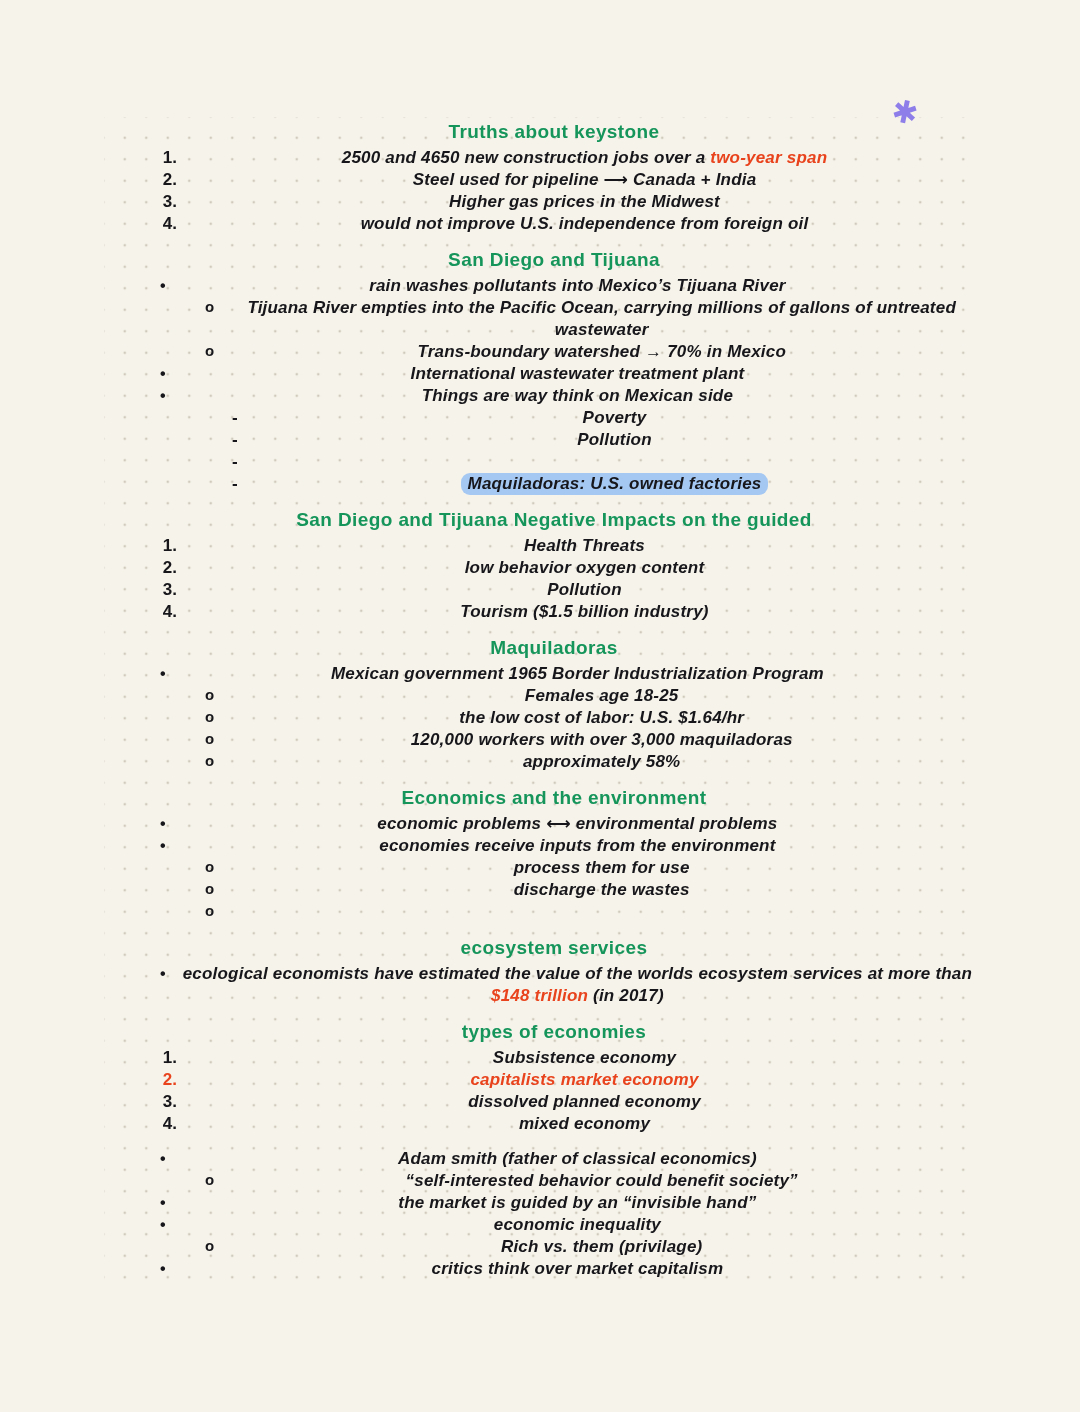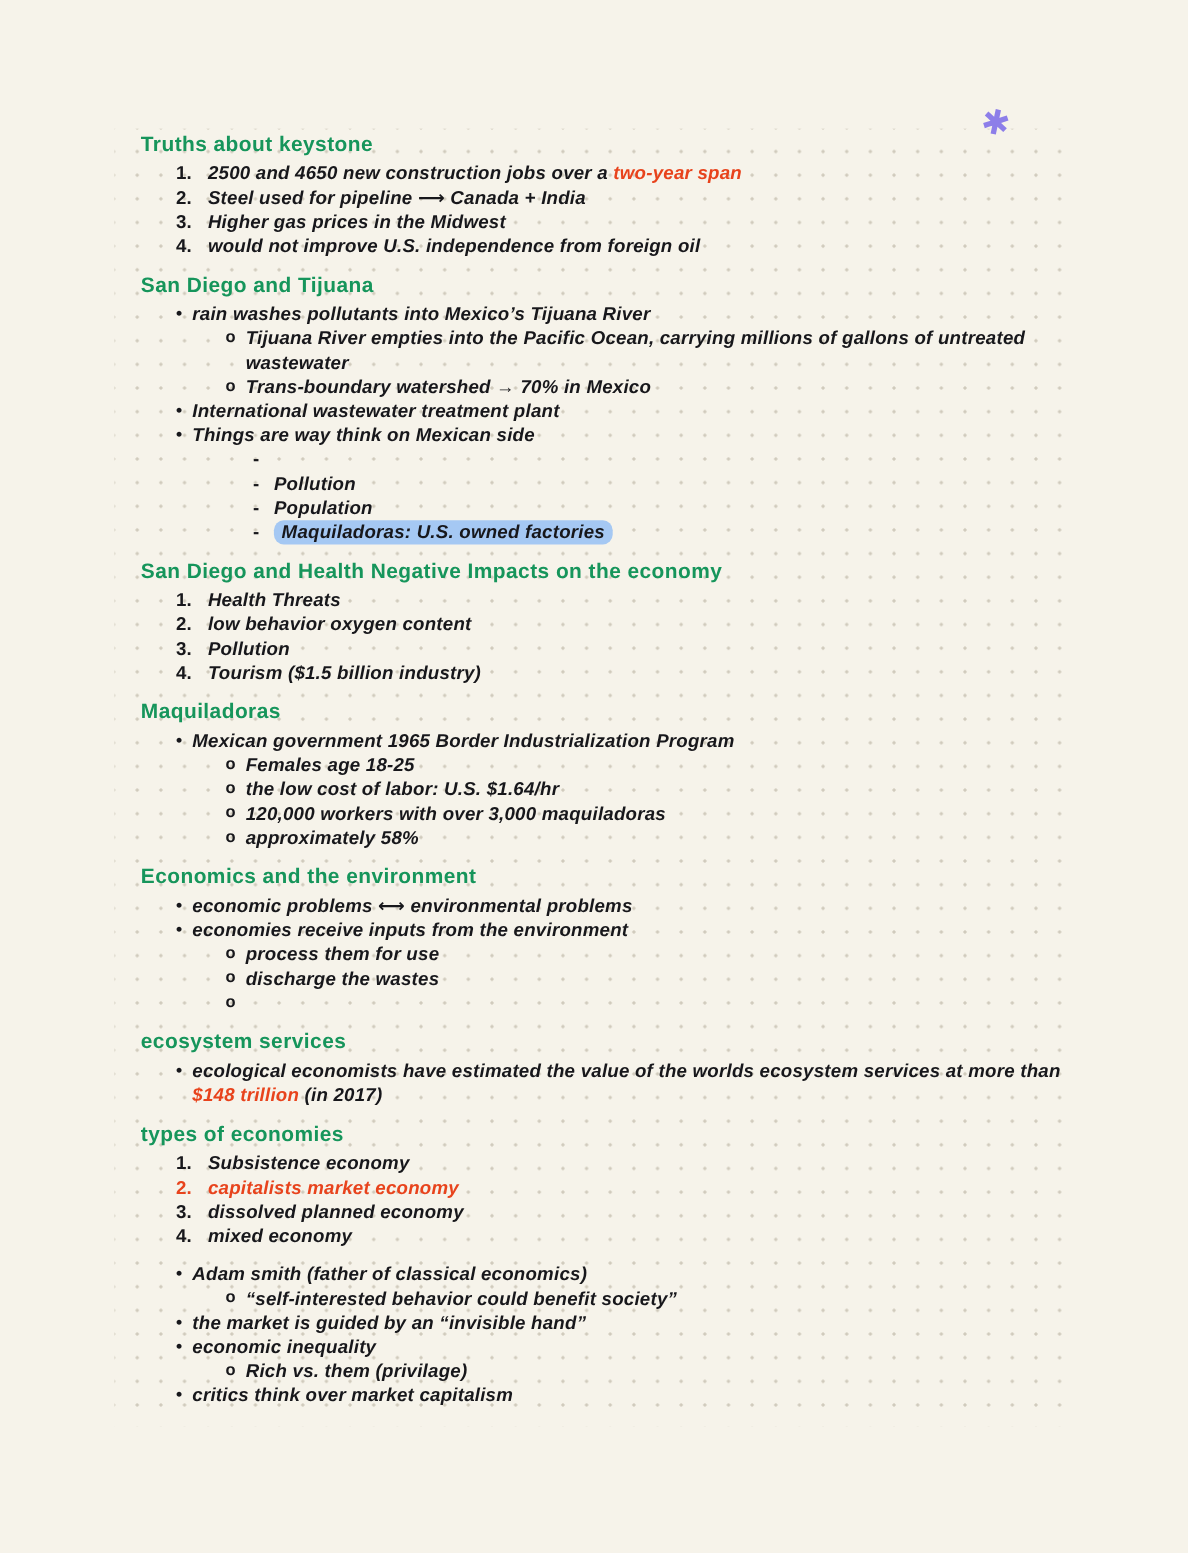--- a/index.html
+++ b/index.html
@@ -29,21 +29,21 @@
     background-size:21.5px 21.5px;
     background-position:10px 10px;
     opacity:.85;
     pointer-events:none;
   }
   .notes-content{
     position:absolute;
     left:128px;top:120px;width:852px;
     font-size:17px;line-height:22px;
   }
-  .note-section{margin-bottom:13px;}
+  .note-section{margin-bottom:13px;text-align:center;}
   .section-heading{
     color:var(--green);
     font-size:19px;
     line-height:24px;
     margin-bottom:3px;
     letter-spacing:.4px;
   }
   .note-line{display:flex;align-items:flex-start;}
   .ind-1{padding-left:32px;}
   .ind-2{padding-left:77px;}
@@ -115,36 +115,36 @@
       <div class="note-line ind-1">
         <span class="marker marker-dot">•</span>
         <span class="line-text"><span>International wastewater treatment plant</span></span>
       </div>
       <div class="note-line ind-1">
         <span class="marker marker-dot">•</span>
         <span class="line-text"><span>Things are way think on Mexican side</span></span>
       </div>
       <div class="note-line ind-3">
         <span class="marker marker-dash">-</span>
+        <span class="line-text"><span>Poverty</span></span>
       </div>
       <div class="note-line ind-3">
         <span class="marker marker-dash">-</span>
         <span class="line-text"><span>Pollution</span></span>
       </div>
       <div class="note-line ind-3">
         <span class="marker marker-dash">-</span>
-        <span class="line-text"><span>Population</span></span>
       </div>
       <div class="note-line ind-3">
         <span class="marker marker-dash">-</span>
         <span class="line-text"><span class="highlight">Maquiladoras: U.S. owned factories</span></span>
       </div>
     </section>
     <section class="note-section">
-      <h2 class="section-heading">San Diego and Health Negative Impacts on the economy</h2>
+      <h2 class="section-heading">San Diego and Tijuana Negative Impacts on the guided</h2>
       <div class="note-line ind-1">
         <span class="marker marker-num">1.</span>
         <span class="line-text"><span>Health Threats</span></span>
       </div>
       <div class="note-line ind-1">
         <span class="marker marker-num">2.</span>
         <span class="line-text"><span>low behavior oxygen content</span></span>
       </div>
       <div class="note-line ind-1">
         <span class="marker marker-num">3.</span>

